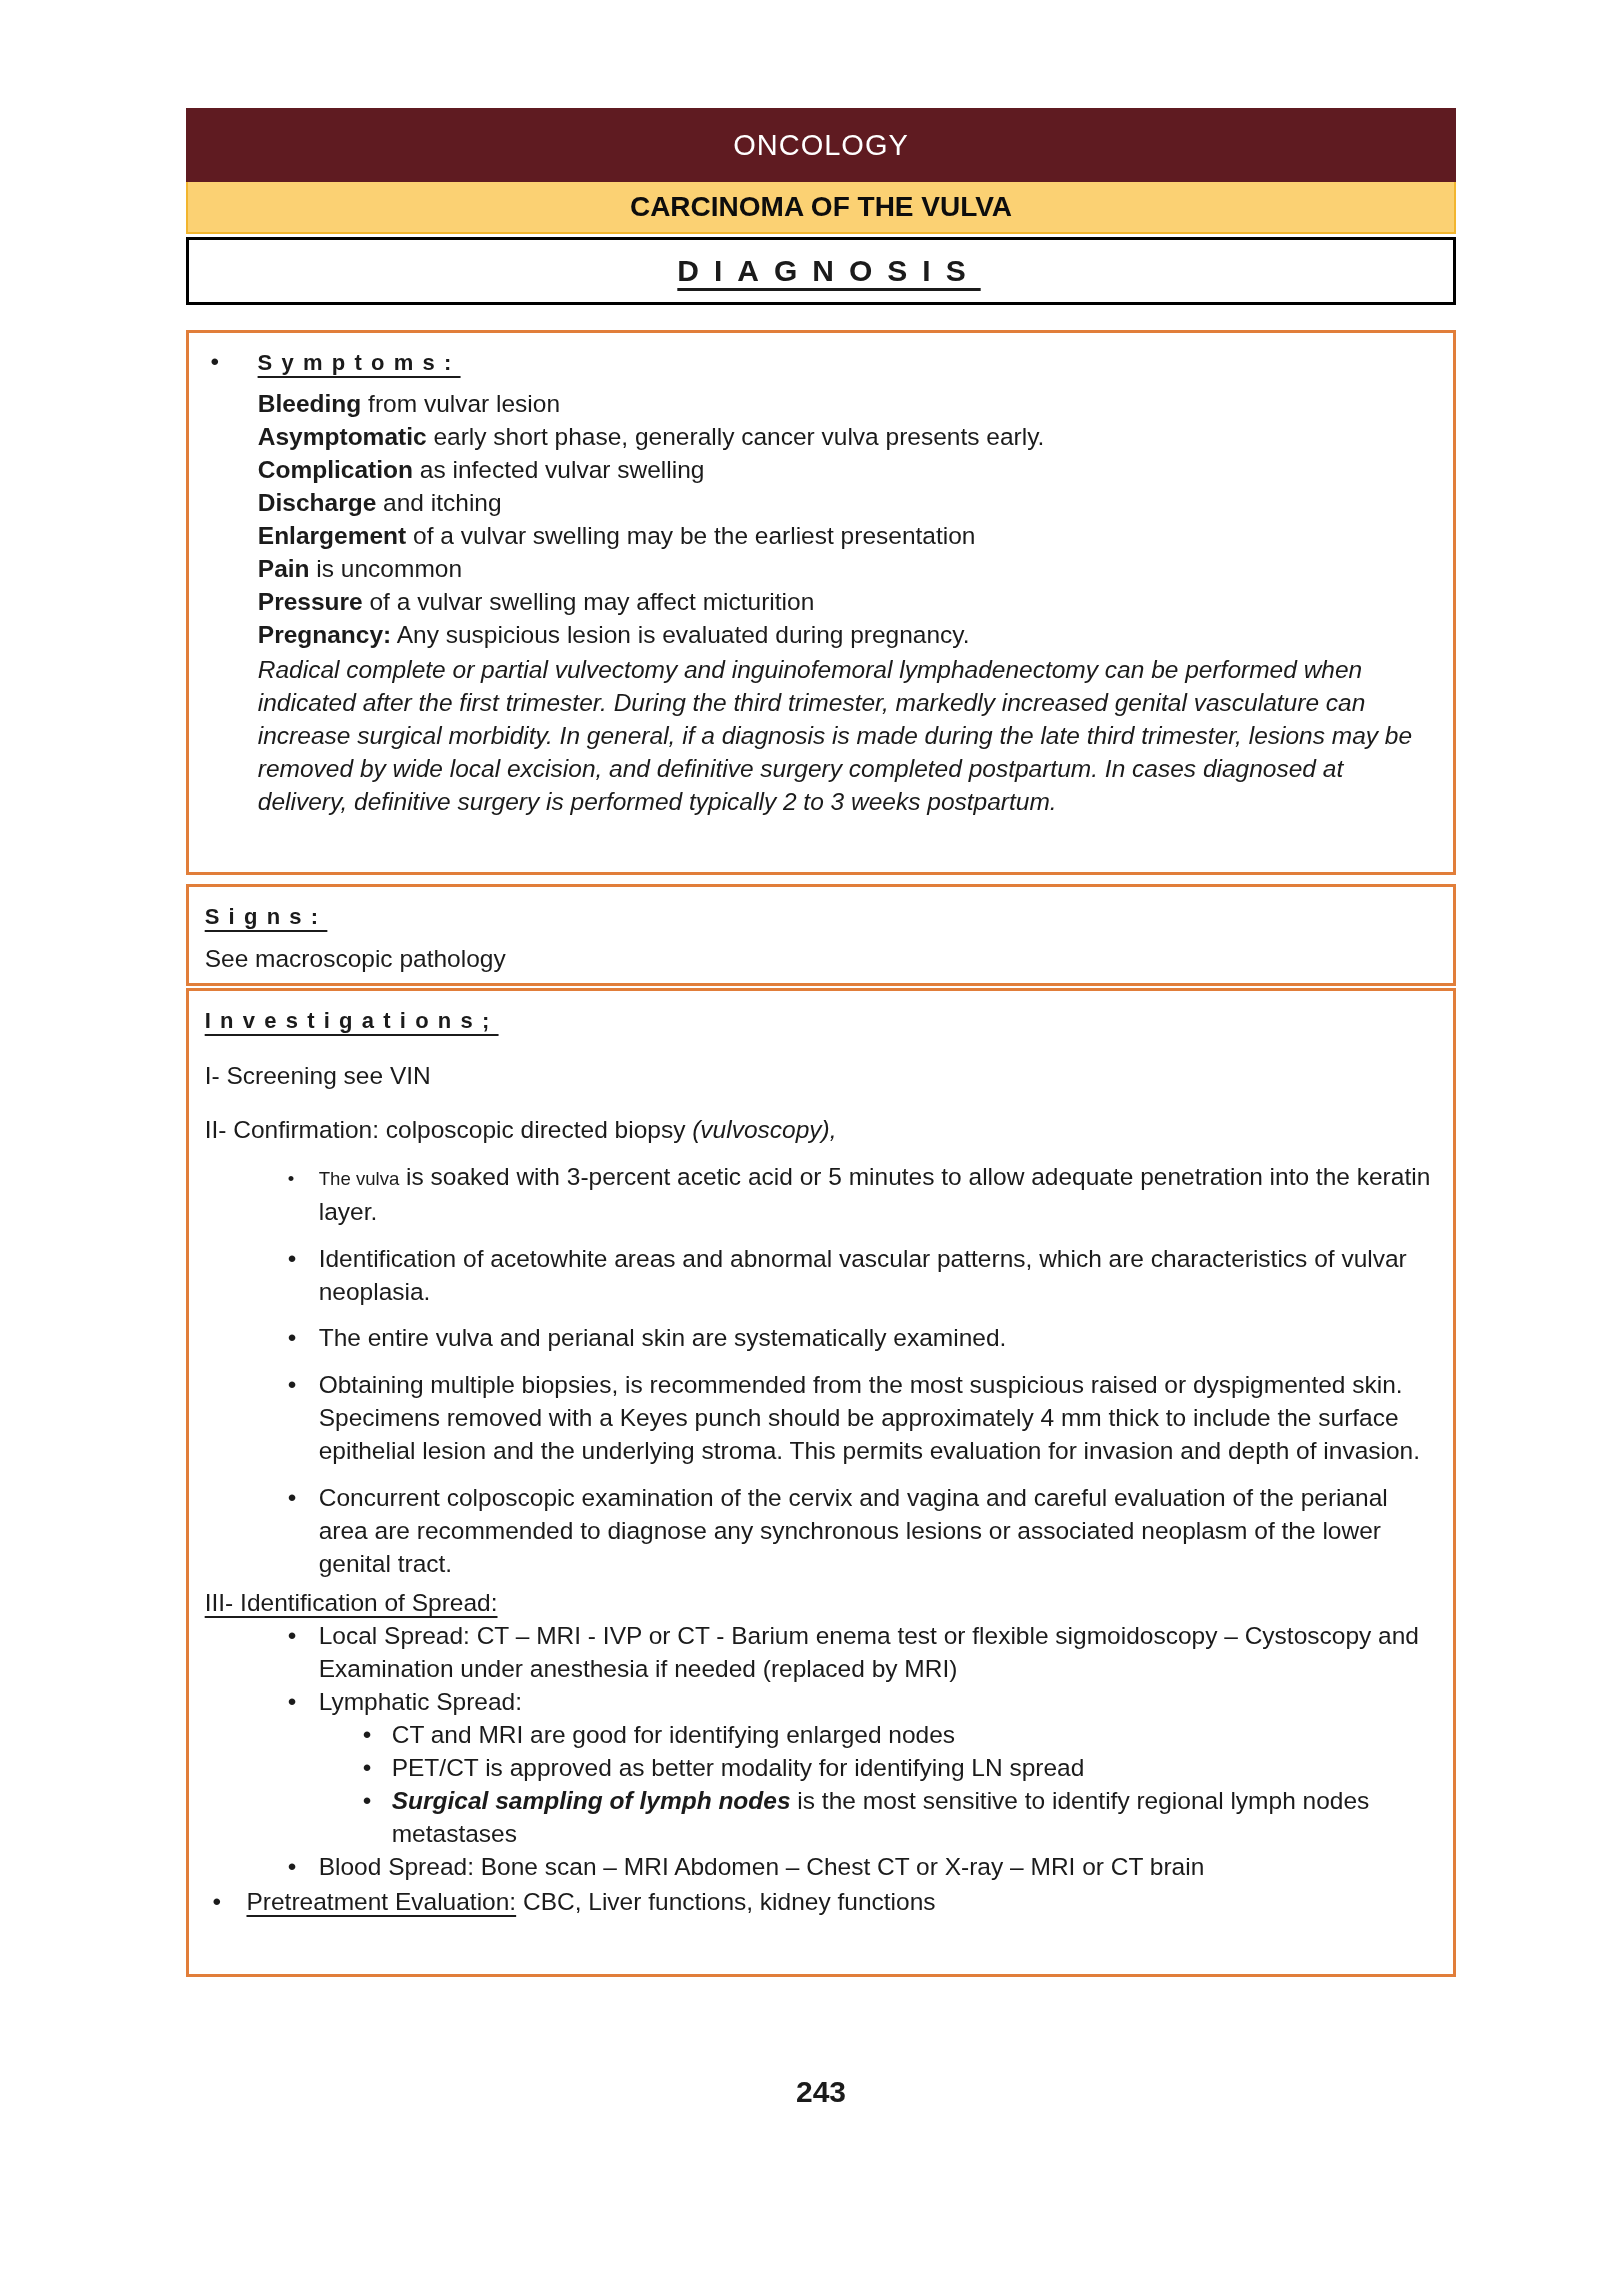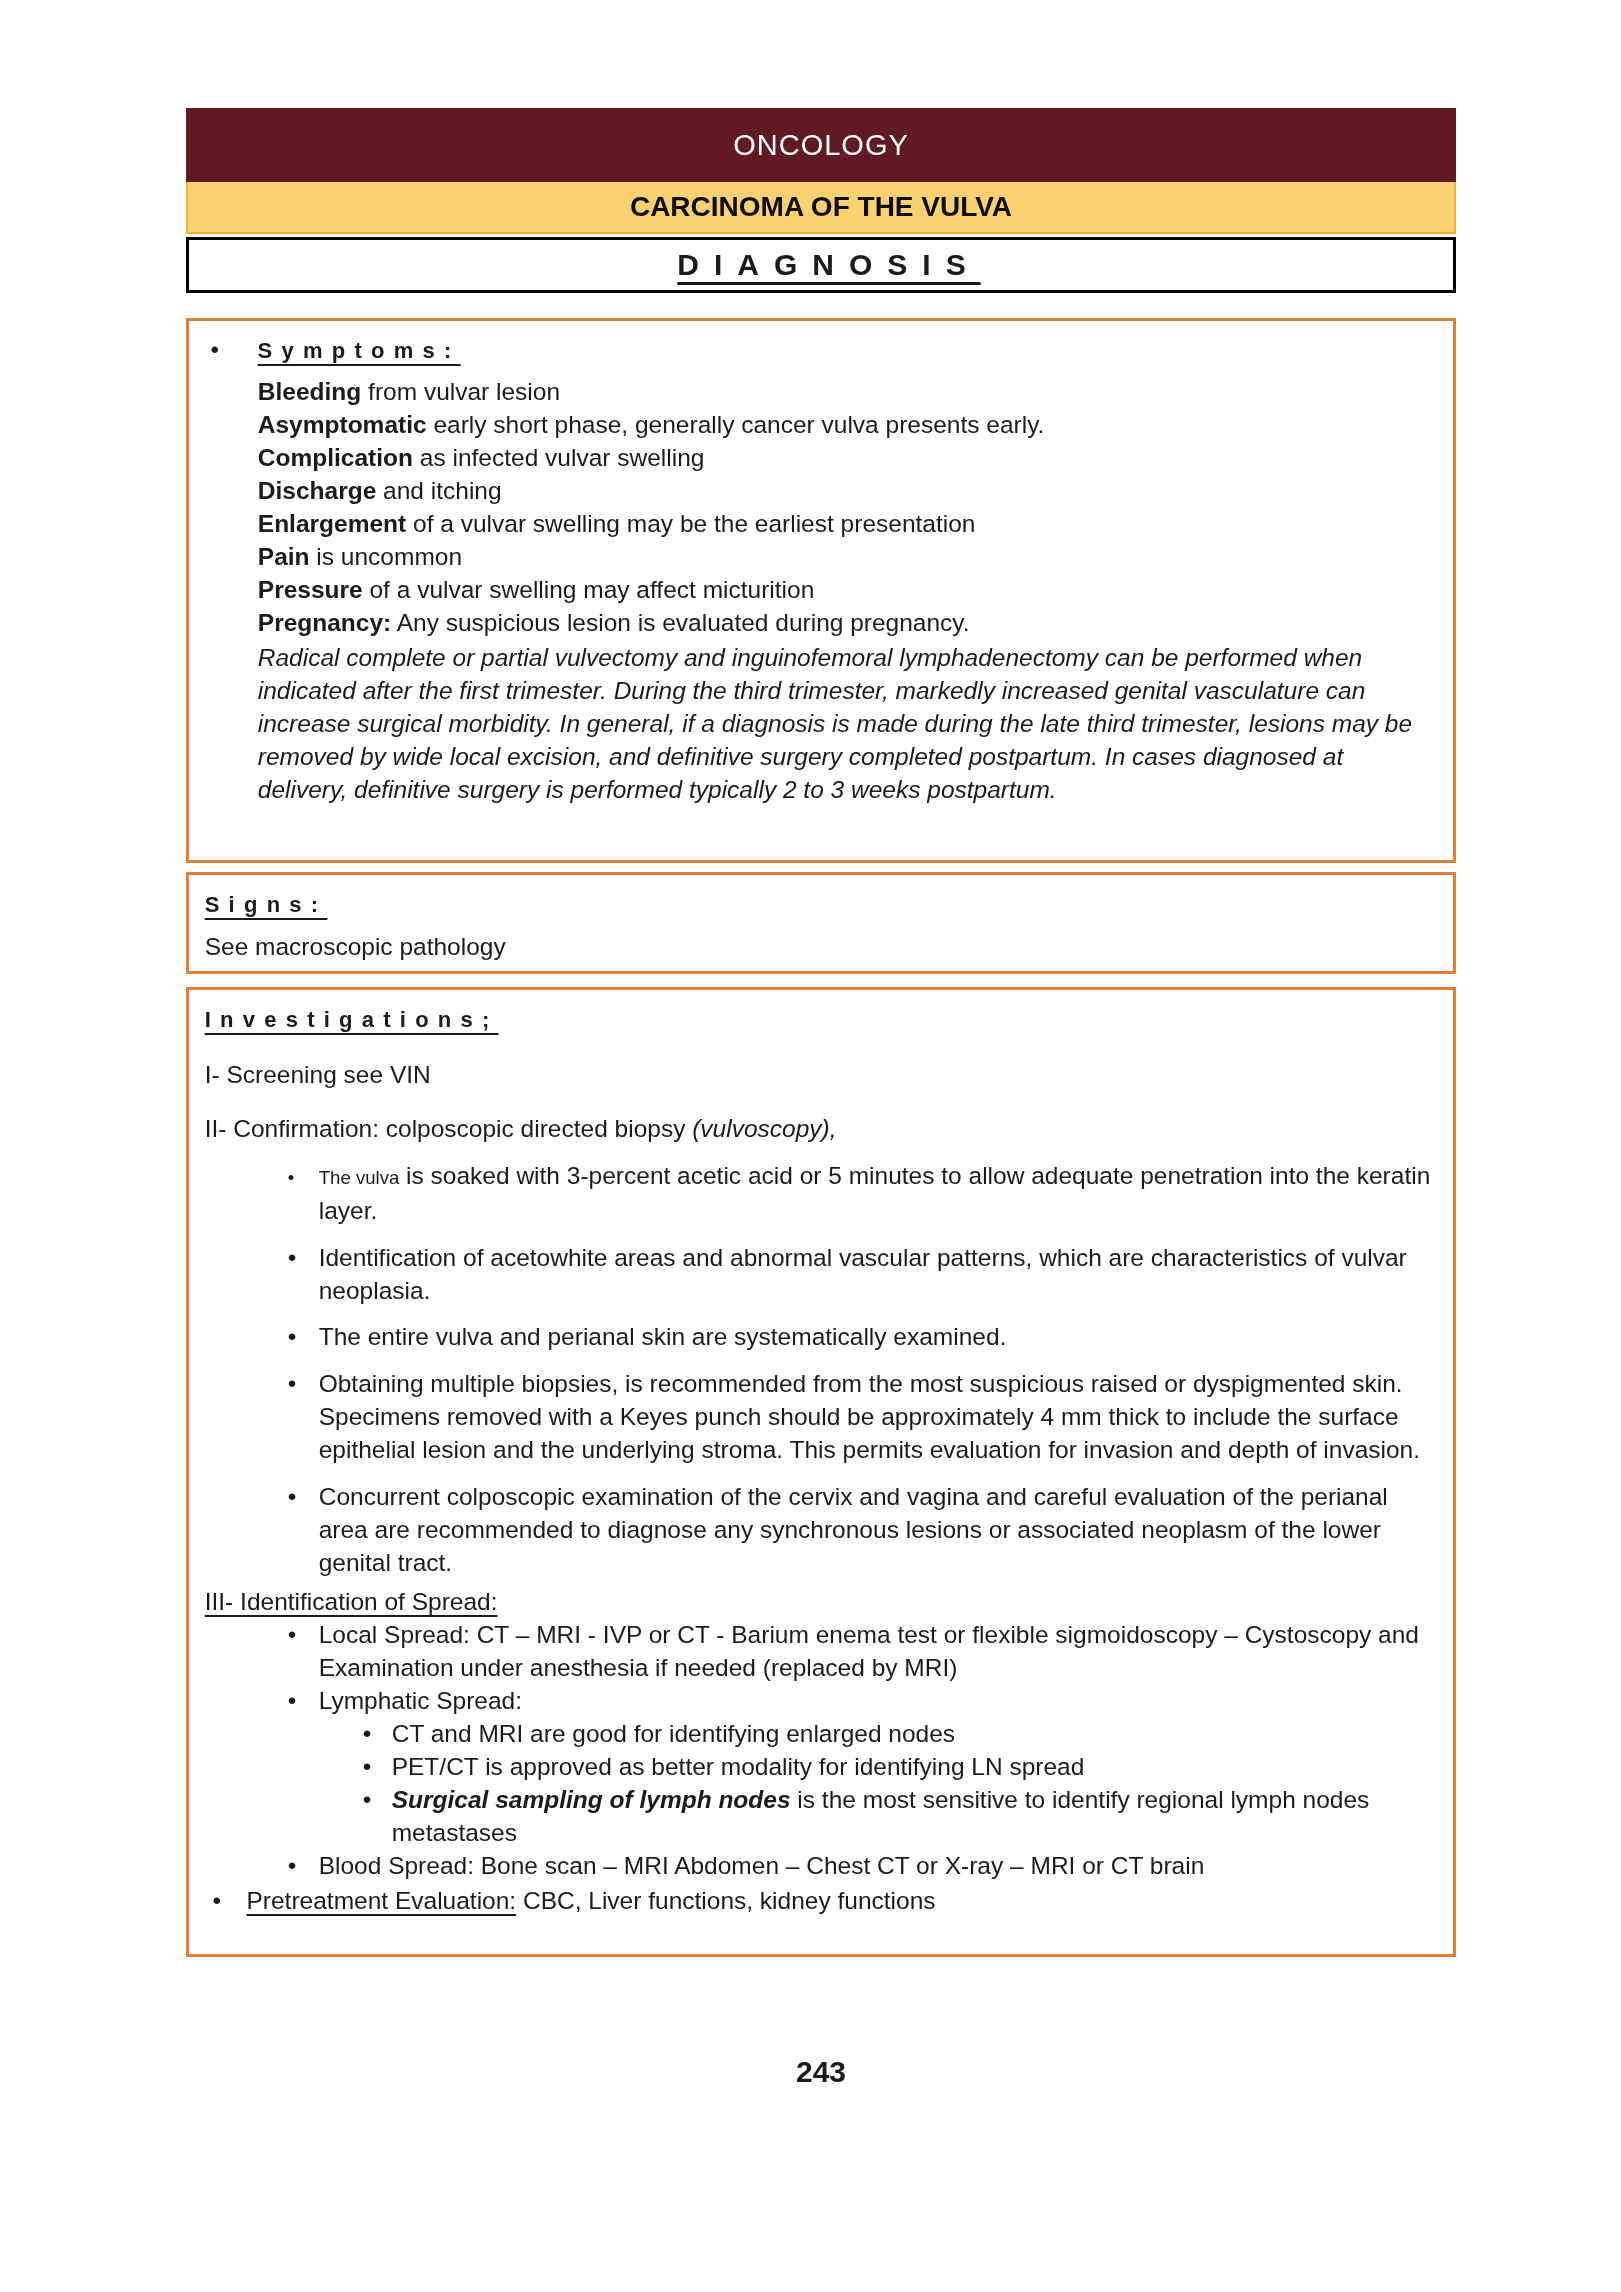--- a/index.html
+++ b/index.html
@@ -50,21 +50,21 @@
     border-bottom:2px solid var(--gold-edge);
     display:flex;align-items:center;justify-content:center;
   }
   .bar-gold .bar-title{
     color:#0d0d0d;
     font-size:28px;
     font-weight:700;
   }
   .diagnosis-box{
     margin-top:2.9px;
-    height:56px;
+    height:68px;
     border:3.9px solid #000000;
     background:#ffffff;
     display:flex;align-items:center;justify-content:center;padding-left:16px;
   }
   .diagnosis-box .section-title{
     font-size:30px;
     font-weight:700;
     letter-spacing:0.5em;
     text-decoration:underline;
     text-decoration-thickness:2.9px;
@@ -73,21 +73,21 @@
   
   .obox{
     border:3.9px solid var(--orange);
     background:#ffffff;
     padding:11.8px 19.6px 15.7px 11.8px;
     font-size:24.5px;
     line-height:33px;
   }
   .box-symptoms{margin-top:25.5px;padding-bottom:54px;}
   .box-signs{margin-top:8.8px;padding-bottom:8px;}
-  .box-invest{margin-top:13px;padding-bottom:37px;}
+  .box-invest{margin-top:2px;padding-bottom:56px;}
 
   .heading-ls{
     font-weight:700;
     font-size:22px;
     letter-spacing:0.42em;
     text-decoration:underline;
     text-decoration-thickness:2px;
     text-underline-offset:5.9px;
   }
   

